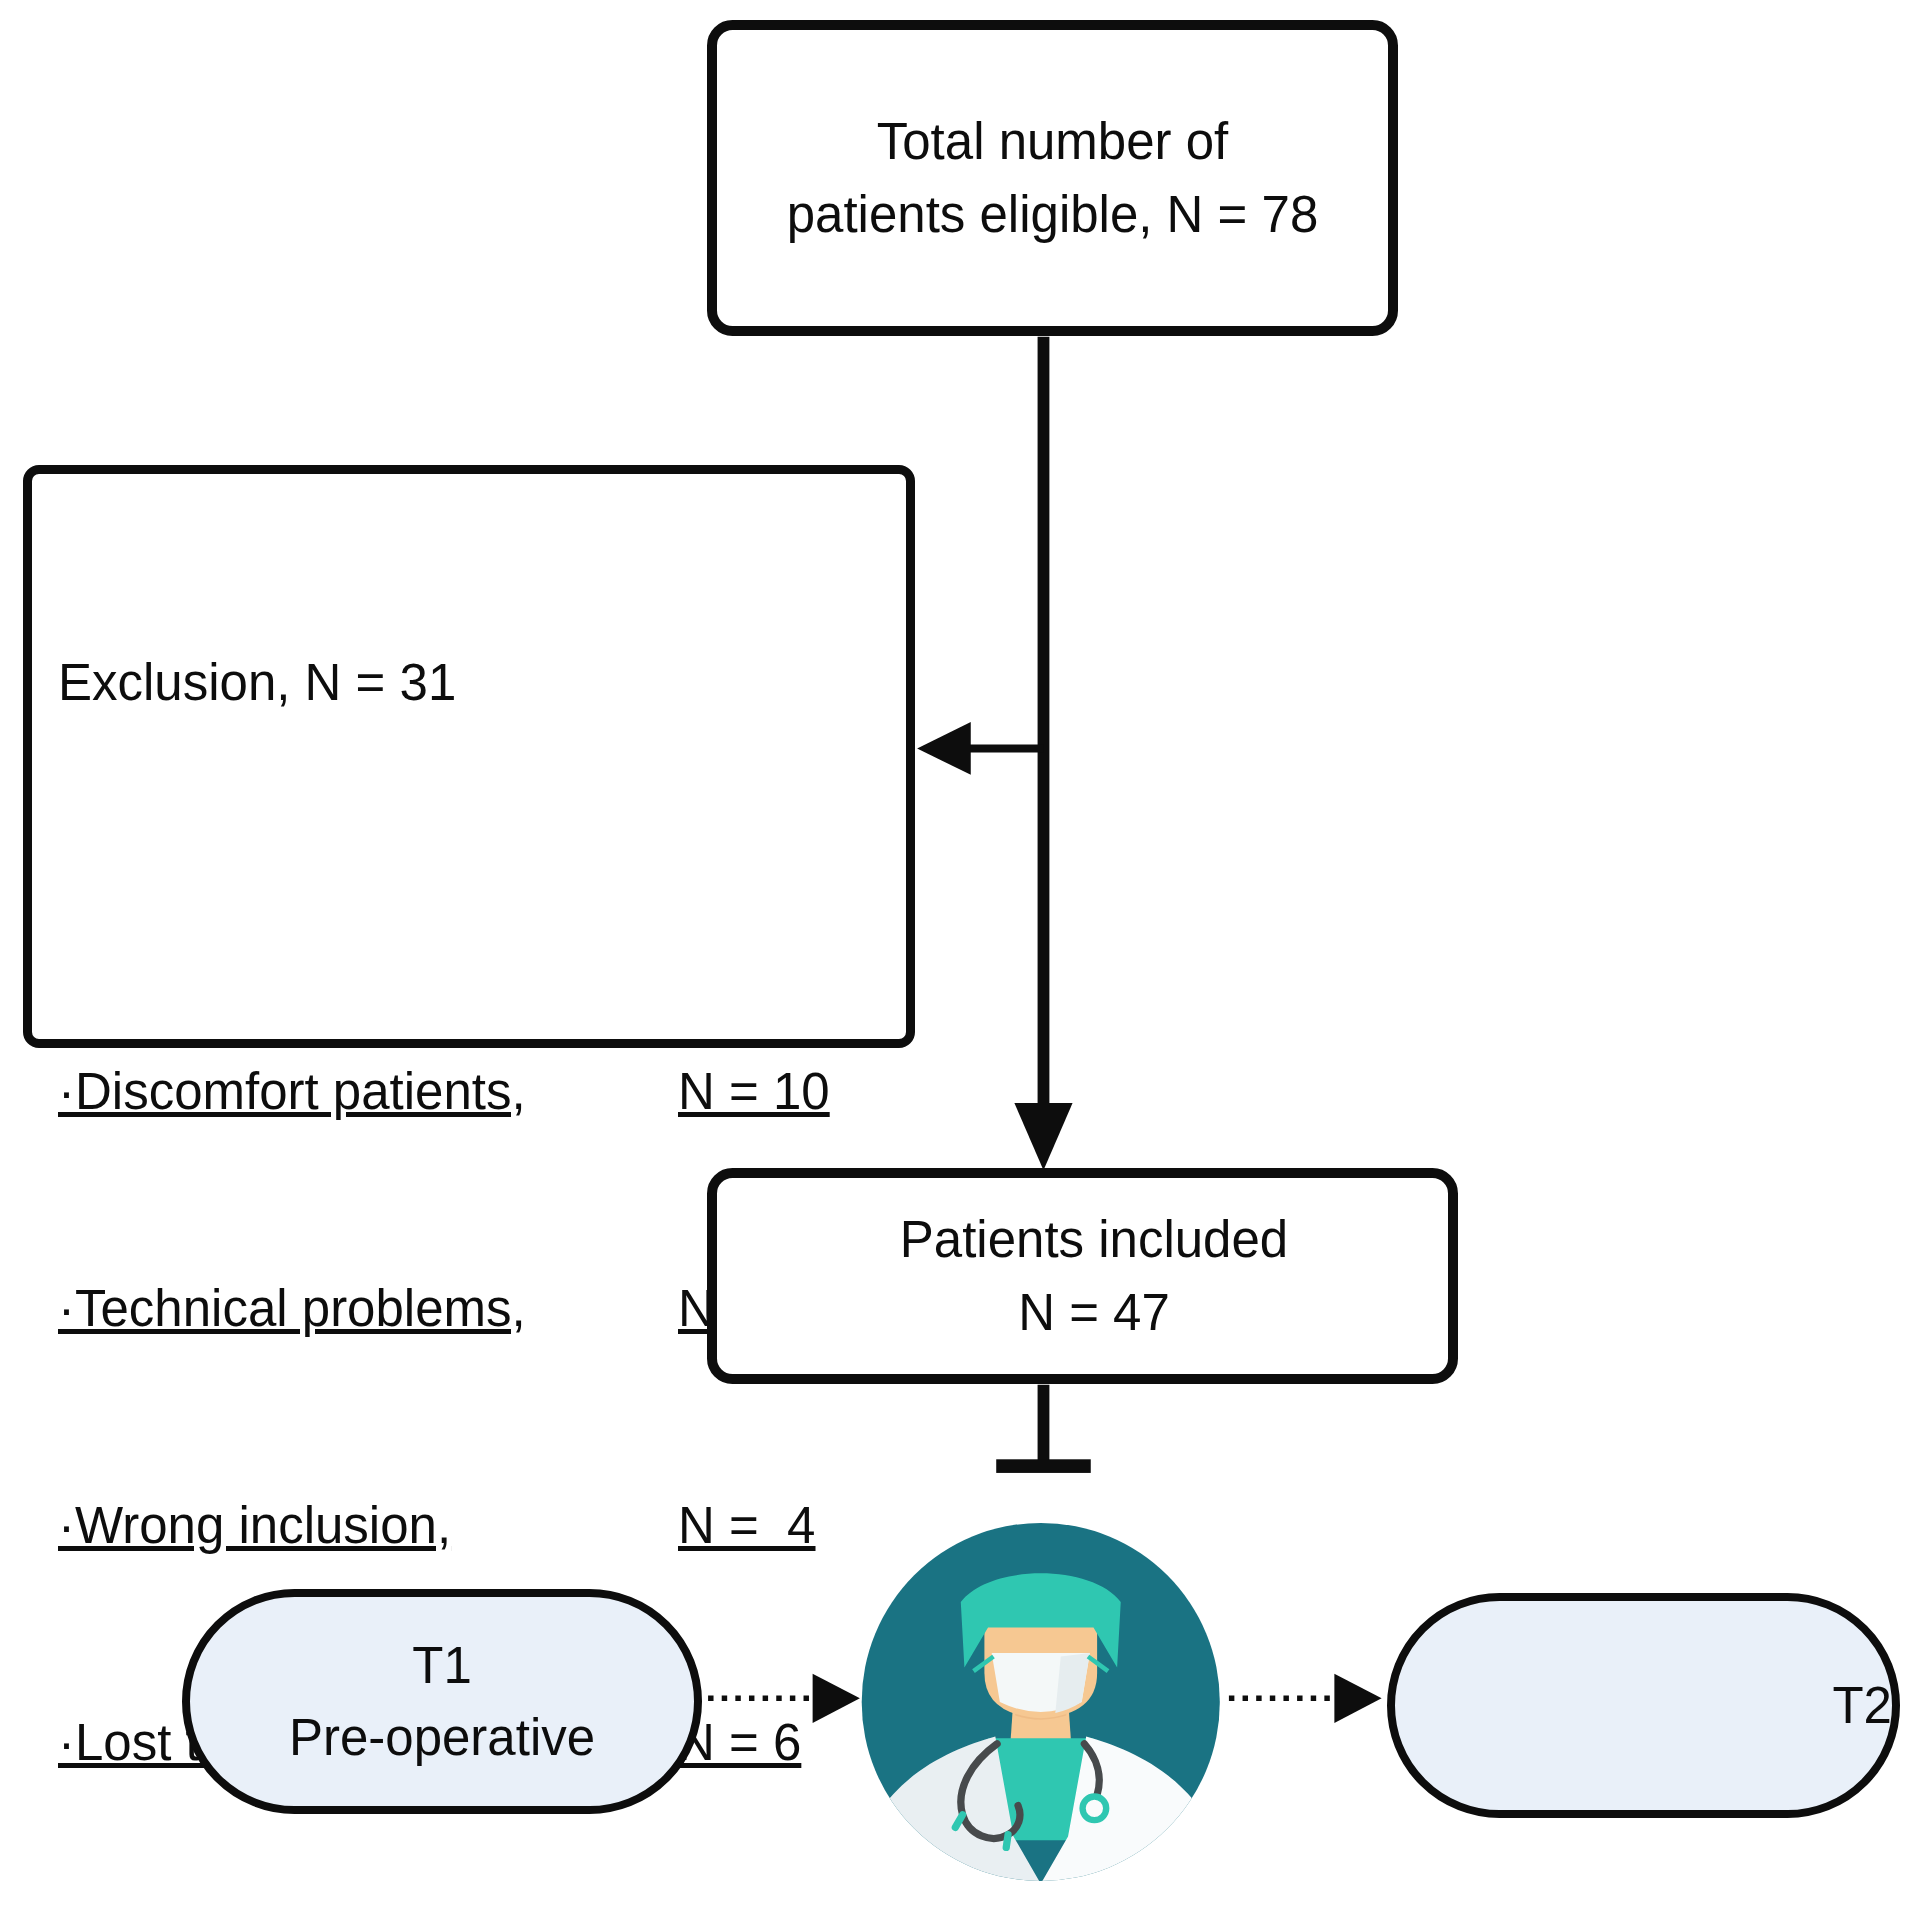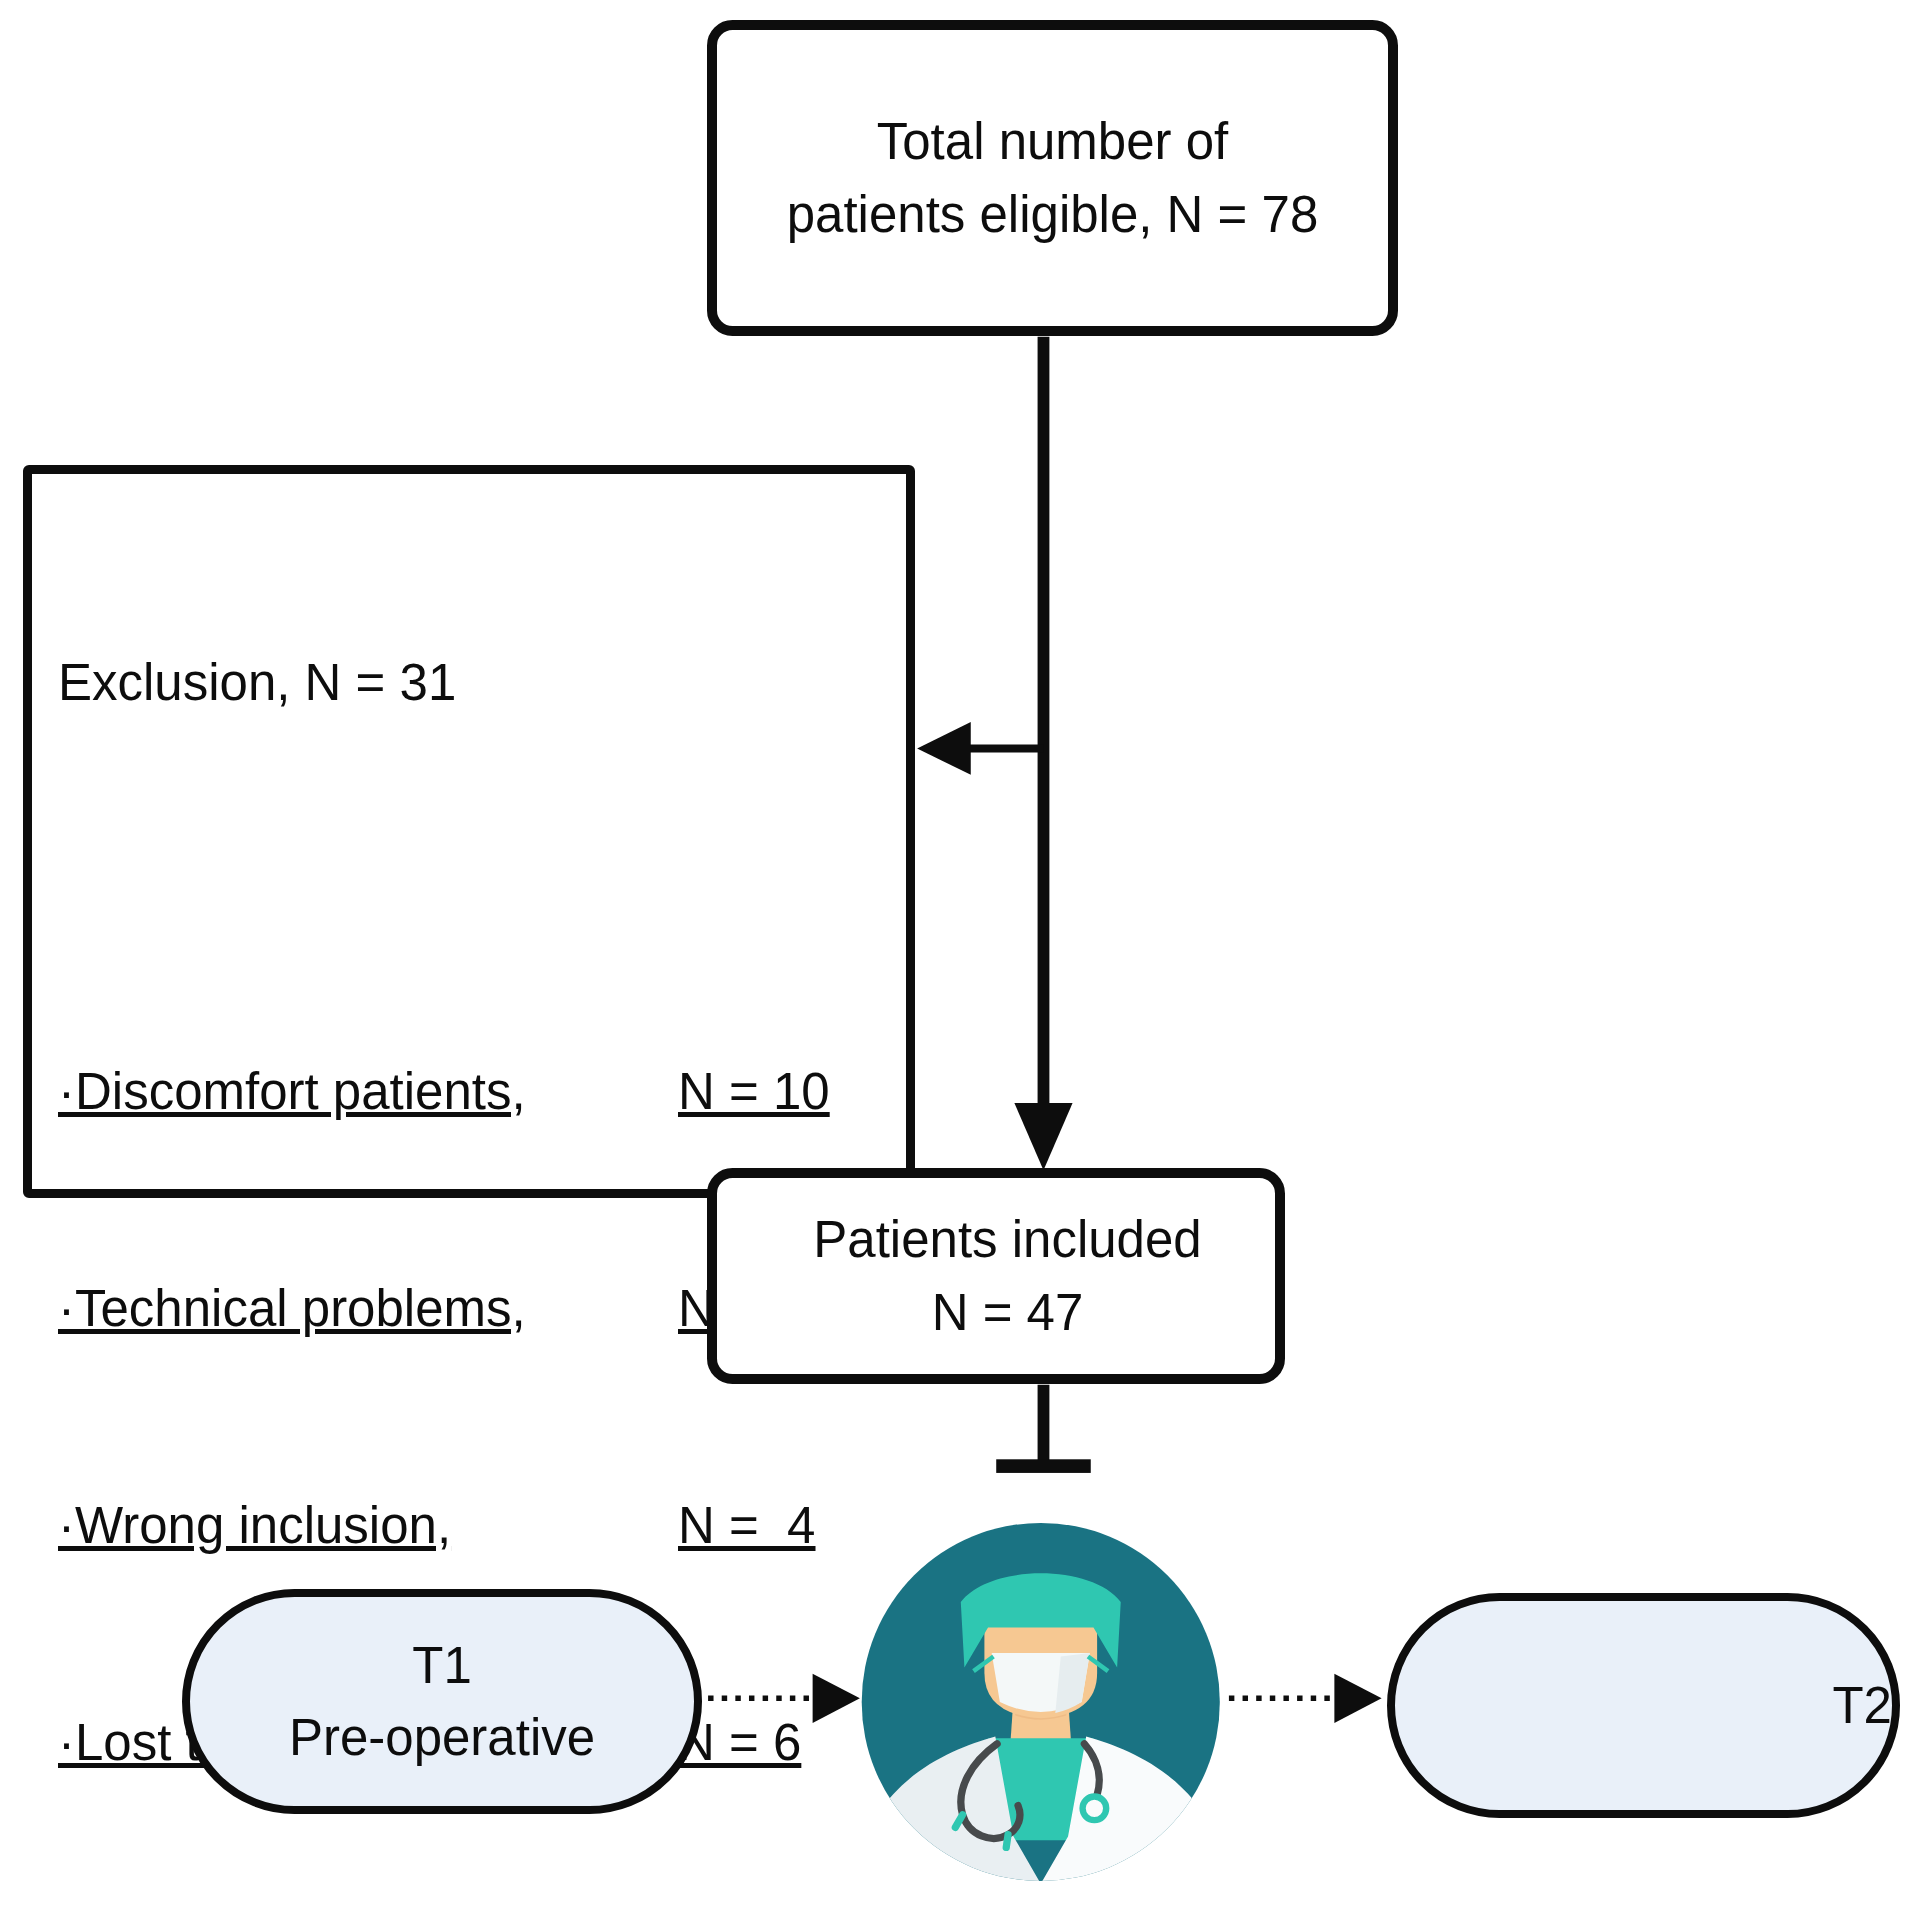--- a/index.html
+++ b/index.html
@@ -21,25 +21,25 @@
     font-family:"Liberation Sans","DejaVu Sans",sans-serif;color:var(--ink);
     overflow:hidden;
   }
   .box{
     position:absolute;box-sizing:border-box;background:#ffffff;
     border:10px solid var(--ink);border-radius:25.5px;
     display:flex;flex-direction:column;align-items:center;justify-content:center;
     text-align:center;font-size:51px;line-height:73px;white-space:pre;margin-left:7px;
   }
   #top-box{left:700px;top:20px;width:691px;height:316px;}
-  #included-box{left:700px;top:1168px;width:578px;height:216px;padding-left:23px;}
+  #included-box{left:700px;top:1168px;width:751px;height:216px;padding-left:23px;}
   #exclusion-box{
     position:absolute;box-sizing:border-box;background:#ffffff;
-    border:9px solid var(--ink);border-radius:6px;
-    left:23px;top:465px;width:892px;height:733px;
+    border:9px solid var(--ink);border-radius:16px;
+    left:23px;top:465px;width:892px;height:583px;
     padding:25.5px 27px 0 26px;font-size:51px;line-height:73px;white-space:pre;
   }
   .excl-items{margin-top:45px;}
   .excl-row{display:grid;grid-template-columns:620px auto;line-height:71px;text-decoration:underline;}
   .stadium{
     position:absolute;box-sizing:border-box;background:var(--stadium-fill);
     border:8.2px solid var(--ink);border-radius:115px;
     display:flex;flex-direction:column;align-items:center;justify-content:center;
     text-align:center;font-size:51px;line-height:72px;white-space:pre;
   }

